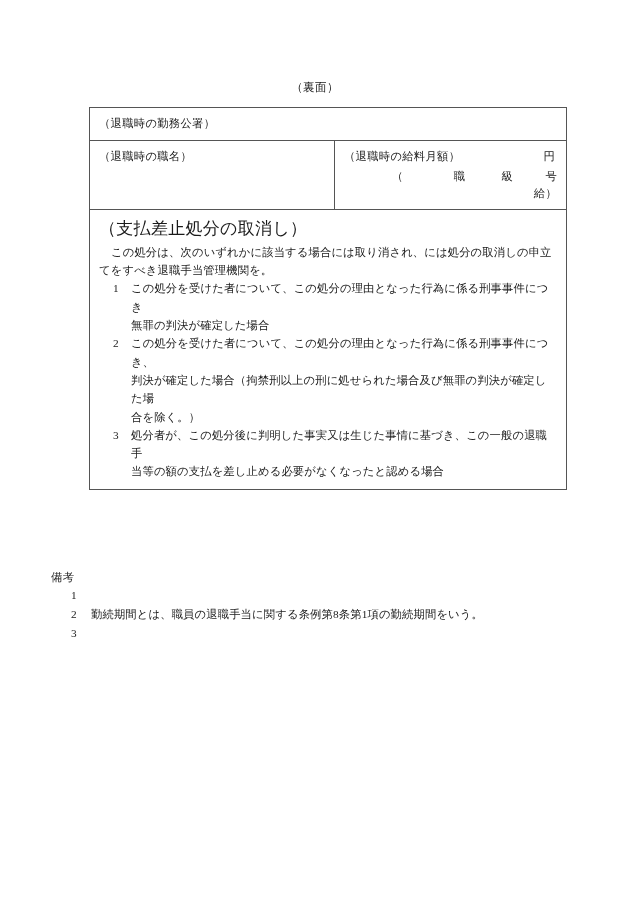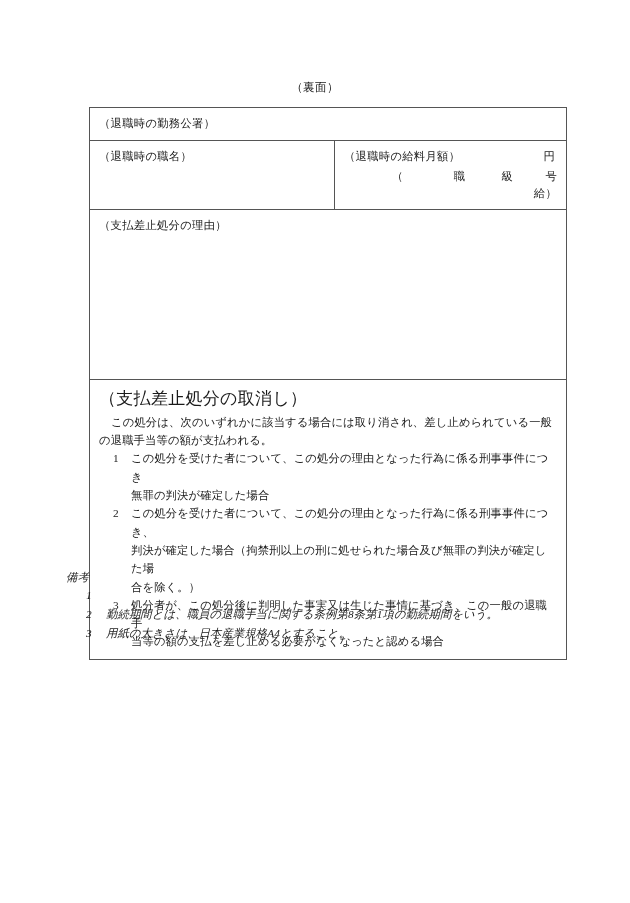--- a/index.html
+++ b/index.html
@@ -111,24 +111,23 @@
   }
   .cancel-list li .num {
     position: absolute;
     left: 14px;
     top: 0;
   }
 
   
   .remarks {
     position: absolute;
-    left: 66px;
+    left: 51px;
     top: 568px;
     width: 500px;
-    font-style: italic;
   }
   .remarks-title {
     font-size: 11.3px;
     letter-spacing: 0.5px;
     line-height: 1.6;
   }
   .remarks-list {
     margin: 0;
     padding: 0;
     list-style: none;
@@ -180,30 +179,25 @@
             <span class="sp1"></span>
             <span>職</span>
             <span class="sp2"></span>
             <span>級</span>
             <span class="sp3"></span>
             <span>号給）</span>
           </span>
         </td>
       </tr>
 
-      <tr class="row-reason">
-        <td colspan="2">
-          <span class="cell-label">（支払差止処分の理由）</span>
-        </td>
-      </tr>
 
       <tr>
         <td colspan="2" class="cancel-cell">
           <div class="cancel-head">（支払差止処分の取消し）</div>
-          <div class="cancel-intro">この処分は、次のいずれかに該当する場合には取り消され、差し止められている一般の退職手当等の額が支払われる。</div>
+          <div class="cancel-intro">この処分は、次のいずれかに該当する場合には取り消され、には処分の取消しの申立てをすべき退職手当管理機関を。</div>
           <ul class="cancel-list">
             <li>
               <span class="num">1</span>
               <span>この処分を受けた者について、この処分の理由となった行為に係る刑事事件につき</span><br>
               <span>無罪の判決が確定した場合</span>
             </li>
             <li>
               <span class="num">2</span>
               <span>この処分を受けた者について、この処分の理由となった行為に係る刑事事件につき、</span><br>
               <span>判決が確定した場合（拘禁刑以上の刑に処せられた場合及び無罪の判決が確定した場</span><br>
@@ -226,18 +220,17 @@
       <li>
         <span class="num">1</span>
         <br>
       </li>
       <li>
         <span class="num">2</span>
         <span>勤続期間とは、職員の退職手当に関する条例第8条第1項の勤続期間をいう。</span>
       </li>
       <li>
         <span class="num">3</span>
-        <span>用紙の大きさは、日本産業規格A4とすること。</span>
       </li>
     </ul>
   </div>
 
 </div>
 
 </body></html>

